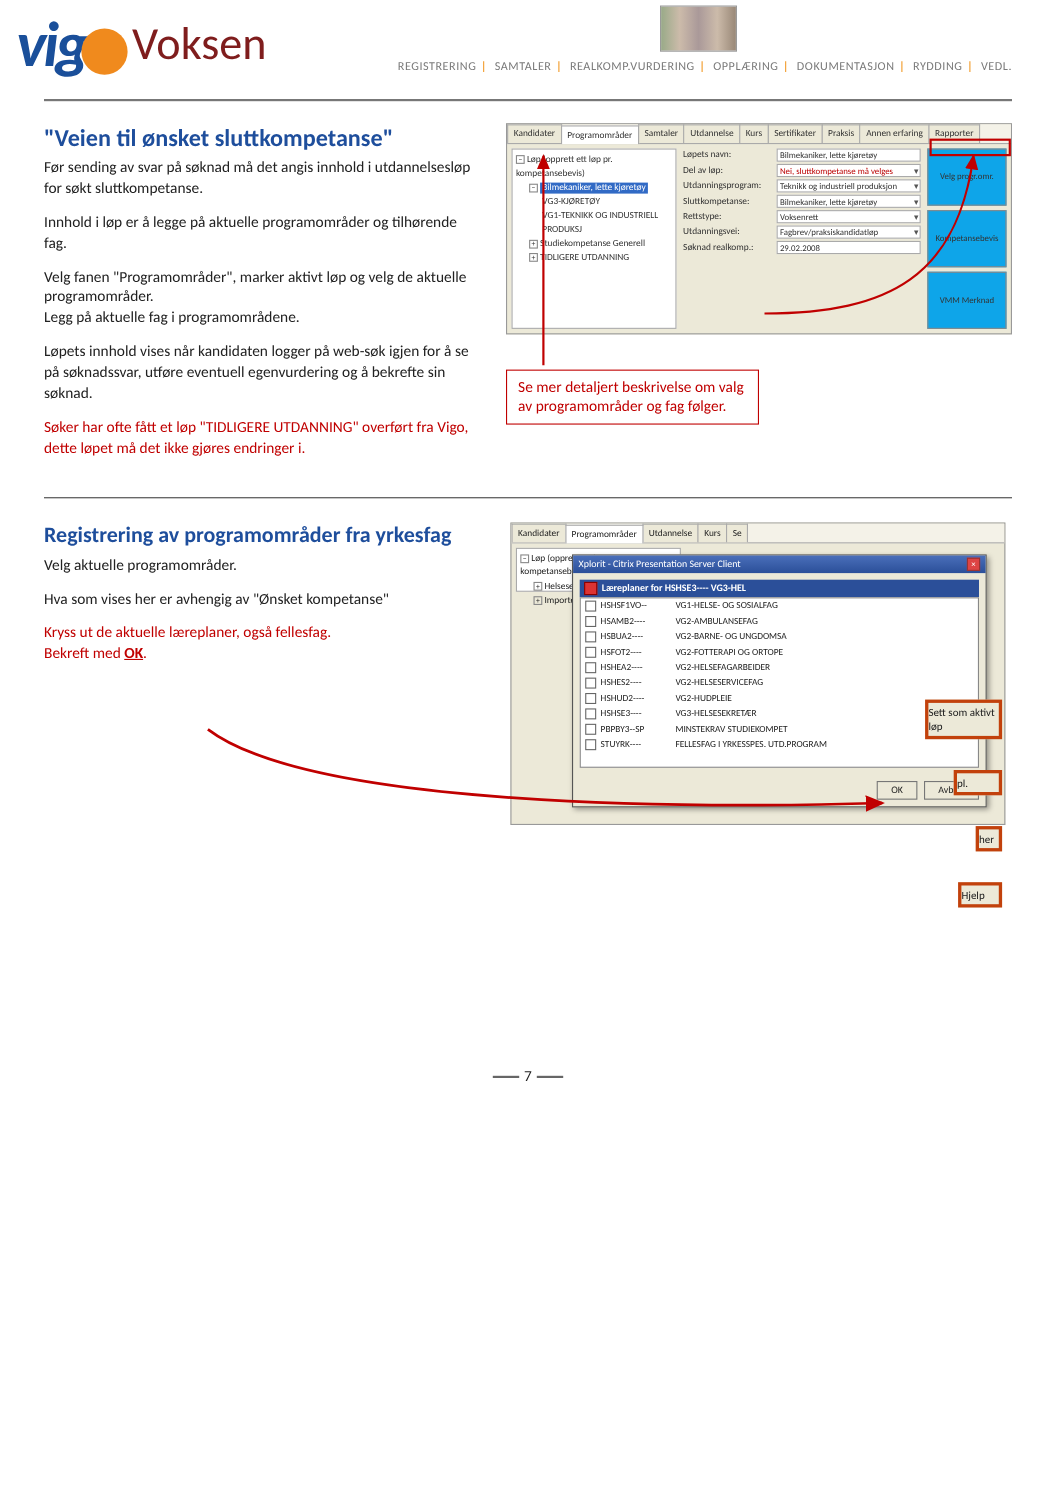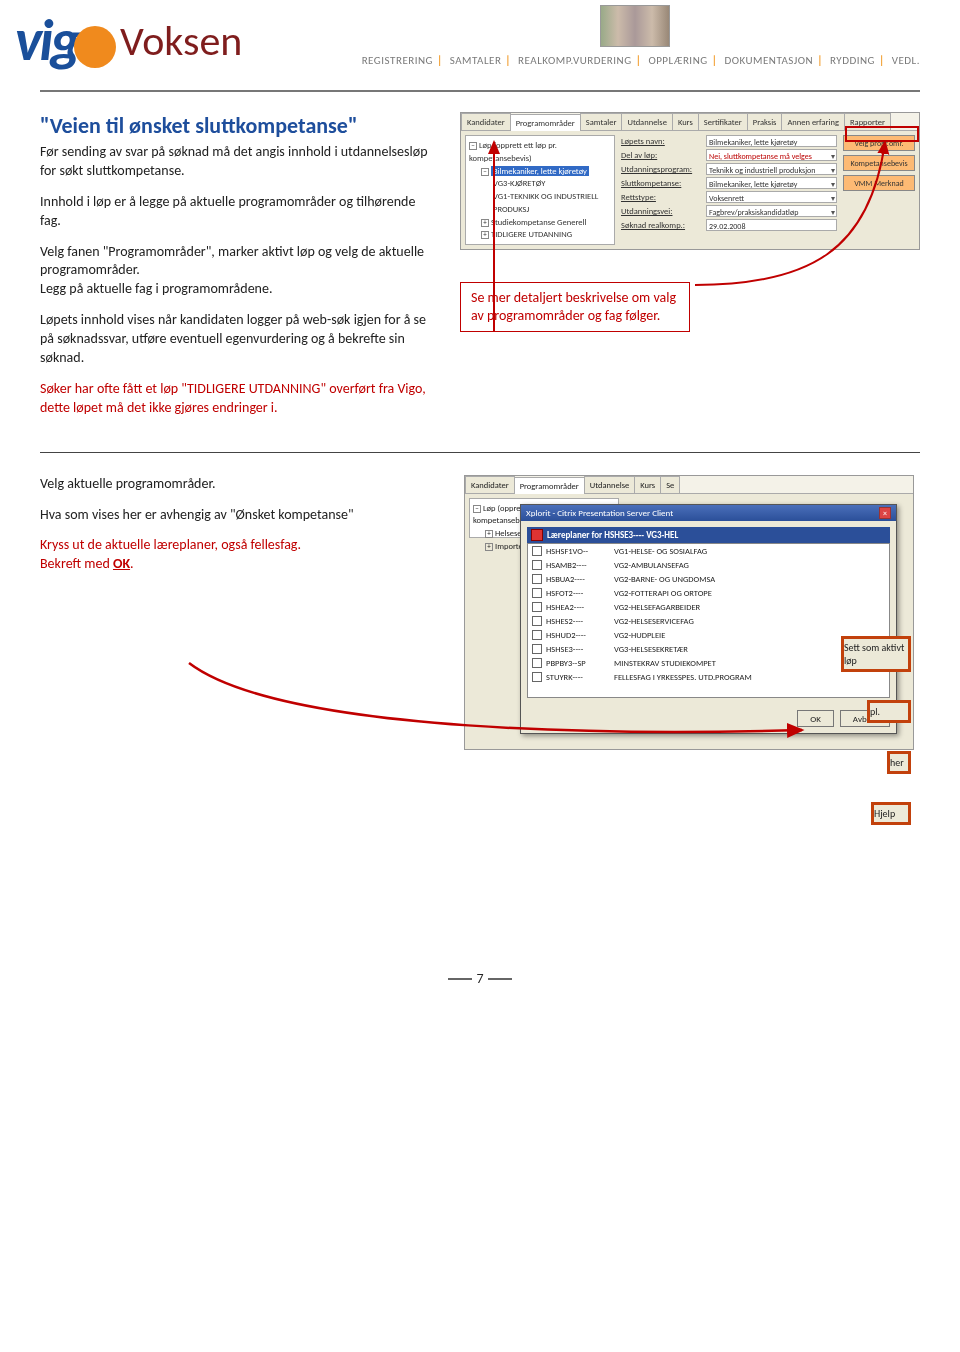--- a/index.html
+++ b/index.html
@@ -35,29 +35,29 @@
 
   
   .shot1 { border:1px solid #999; background:#ece9d8; font-size:9px; color:#333; width:460px; position:relative; }
   .tabs1 { display:flex; background:#f4f2e8; border-bottom:1px solid #aaa; }
   .tab1 { padding:3px 5px; border:1px solid #aaa; border-bottom:0; background:#ece9d8; margin-right:-1px; font-size:8.5px; }
   .tab1.active { background:#fff; font-weight:400; position:relative; top:1px; }
   .shot1-body { display:flex; padding:4px; gap:6px; }
   .tree1 { width:150px; background:#fff; border:1px solid #aaa; padding:3px; font-size:8.5px; line-height:1.5; }
   .tree-icon { display:inline-block; width:8px; height:8px; border:1px solid #888; text-align:center; line-height:6px; font-size:7px; margin-right:2px; }
   .tree-sel { background:#316ac5; color:#fff; padding:0 2px; }
-  .fields1 { flex:1; font-size:8.5px;text-decoration:underline; }
+  .fields1 { flex:1; font-size:8.5px; }
   .frow { display:flex; margin-bottom:2px; align-items:center; }
   .flabel { width:85px; }
   .fval { background:#fff; border:1px solid #aaa; padding:0 2px; flex:1; height:12px; line-height:12px; overflow:hidden; white-space:nowrap; font-size:8px;}
   .fval.red { color:#b00; }
   .fval.dd { position:relative; }
   .fval.dd::after { content:"▾"; position:absolute; right:1px; top:0; font-size:8px; color:#555;}
   .btns1 { width:72px; display:flex; flex-direction:column; gap:4px; }
-  .btn1 { background:#fdba74; border:1px solid #888; font-size:8px; text-align:center; padding:2px 0; }
+  .btn1 { background:#0ea5e9; border:1px solid #888; font-size:8px; text-align:center; padding:20px 0; }
   .red-rect { position:absolute; border:2px solid #c00000; }
   .arrow-svg { position:absolute; pointer-events:none; }
 
   
   .sec2 { display:flex; gap:24px; align-items:flex-start; }
   .shot2-wrap { flex:1; position:relative; }
   .shot2 { border:1px solid #999; background:#ece9d8; font-size:9px; width:450px; position:relative; }
   .dlg { position:absolute; left:55px; top:28px; width:377px; background:#ece9d8; border:1px solid #555; box-shadow:2px 2px 5px rgba(0,0,0,0.4); }
   .dlg-title { background:linear-gradient(#4a6fba,#2b4f99); color:#fff; font-size:9px; padding:2px 5px; display:flex; justify-content:space-between; }
   .dlg-title .x { background:#d44; color:#fff; width:12px; text-align:center; border:1px solid #933; font-size:8px; line-height:10px; }
@@ -197,20 +197,21 @@
           </defs>
         <path d="M5,155 C120,155 180,120 195,12" stroke="#c00000" stroke-width="2" fill="none" marker-end="url(#ah2)"></path>
       </svg>
     </div>
   </div>
 
   <hr class="hr-sep">
 
   <div class="sec2">
     <div class="col-left">
+      <h2 class="blue">Registrering av programområder fra yrkesfag</h2>
       <p>Velg aktuelle programområder.</p>
       <p>Hva som vises her er avhengig av "Ønsket kompetanse"</p>
       <p class="redtext">
         <span>Kryss ut de aktuelle læreplaner, også fellesfag.</span><br>
         <span>Bekreft  med </span><b><u>OK</u></b><span>.</span>
       </p>
     </div>
     <div class="shot2-wrap">
       <div class="shot2" style="height:275px;">
         <div class="tabs1">

